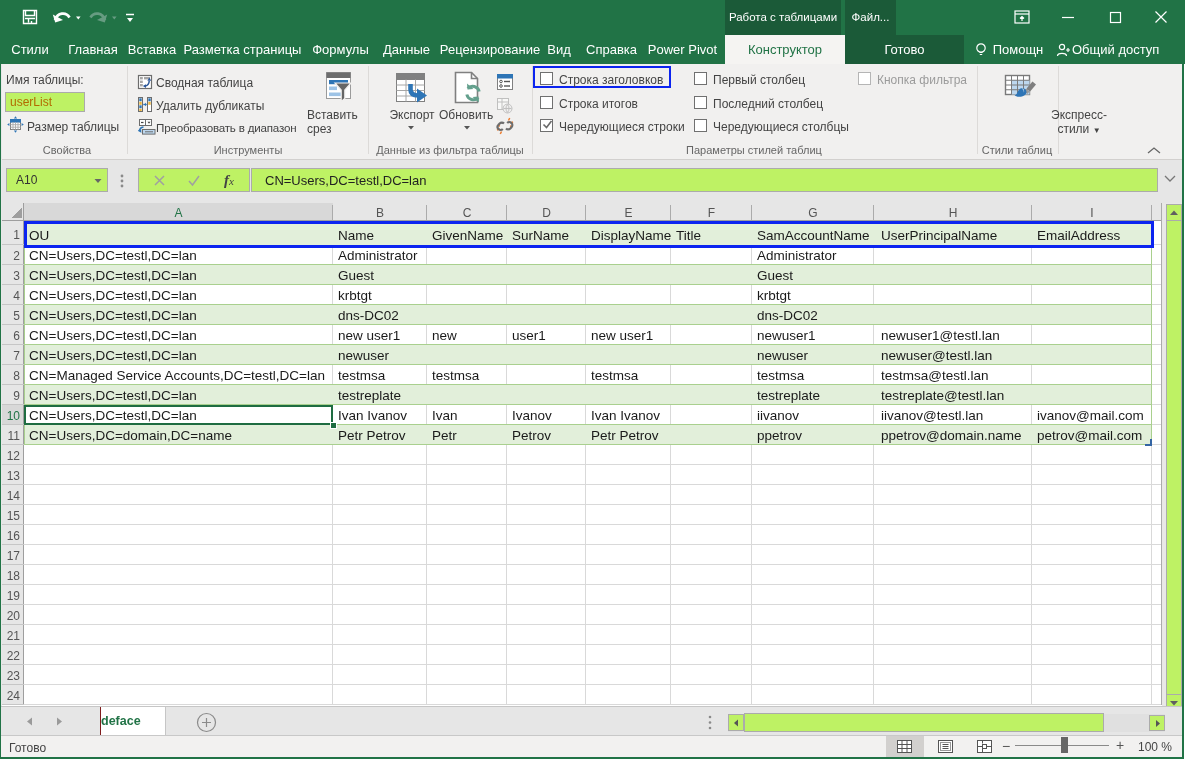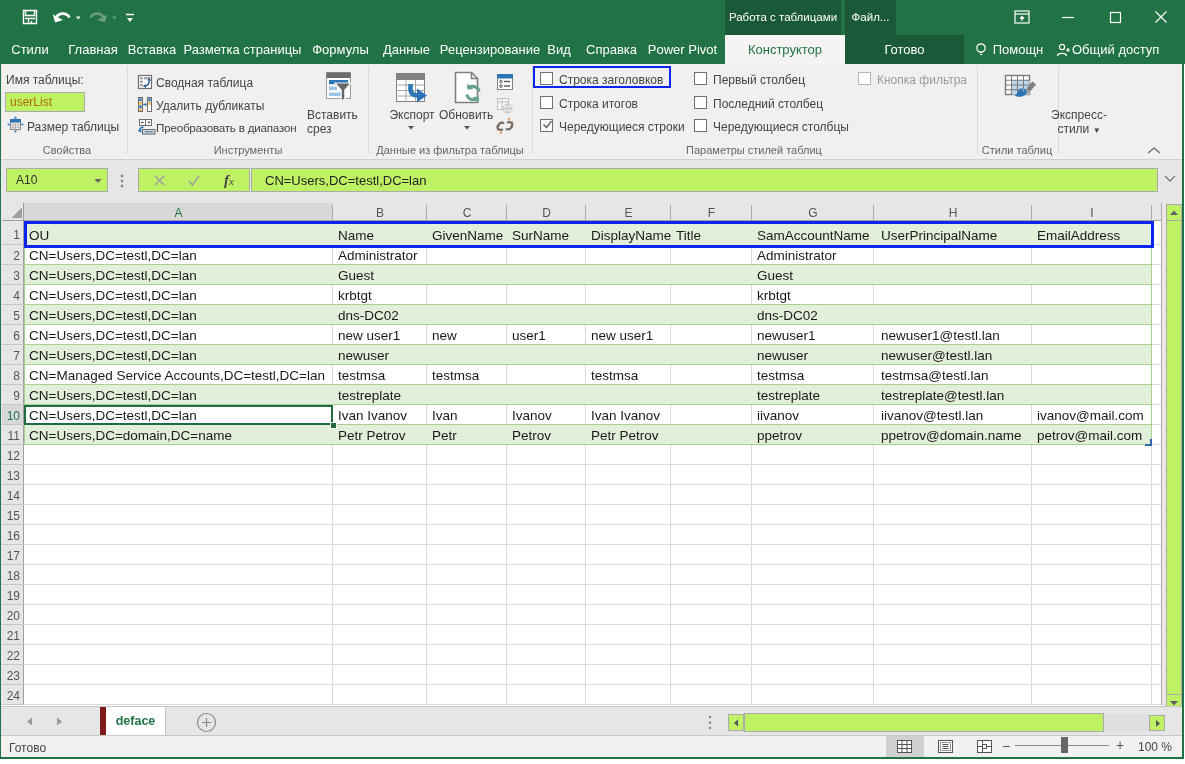--- a/index.html
+++ b/index.html
@@ -500,21 +500,21 @@
     <path d="M1 1 l4 4.5 L9 1 Z" fill="#606060"></path>
   </svg>
 
 <div class="sheetbar">
  <svg class="abs" style="left:24px;top:9px" width="9" height="11" viewBox="0 0 9 11">
       <path d="M7 1.5 L2 5.5 L7 9.5 Z" fill="#9a9a9a"></path>
     </svg>
  <svg class="abs" style="left:54px;top:9px" width="9" height="11" viewBox="0 0 9 11">
       <path d="M2 1.5 L7 5.5 L2 9.5 Z" fill="#9a9a9a"></path>
     </svg>
- <div class="abs" style="left:99px;top:0;width:66px;height:30px;background:#fff;border-left:6px solid #7f1d1d;border-right:1px solid #c6c6c6;border-bottom:2px solid #217346;color:#217346;font-weight:bold;font-size:12.5px;text-align:center;line-height:28px">deface</div>
+ <div class="abs" style="left:99px;top:0;width:66px;height:30px;background:#fff;border-left:1px solid #7f1d1d;border-right:1px solid #c6c6c6;border-bottom:2px solid #217346;color:#217346;font-weight:bold;font-size:12.5px;text-align:left;line-height:28px">deface</div>
  <svg class="abs" style="left:195px;top:5px" width="21" height="21" viewBox="0 0 21 21">
       <circle cx="10.5" cy="10.5" r="9" fill="none" stroke="#8a8a8a" stroke-width="1.2"></circle>
       <path d="M10.5 6 v9 M6 10.5 h9" stroke="#8a8a8a" stroke-width="1.2"></path>
     </svg>
  <svg class="abs" style="left:707px;top:8px" width="4" height="15" viewBox="0 0 4 15">
       <circle cx="2" cy="2" r="1.3" fill="#8a8a8a"></circle>
       <circle cx="2" cy="7.5" r="1.3" fill="#8a8a8a"></circle>
       <circle cx="2" cy="13" r="1.3" fill="#8a8a8a"></circle>
     </svg>
  <div class="abs" style="left:727px;top:7px;width:437px;height:18px;background:#e0e0e0"></div>

